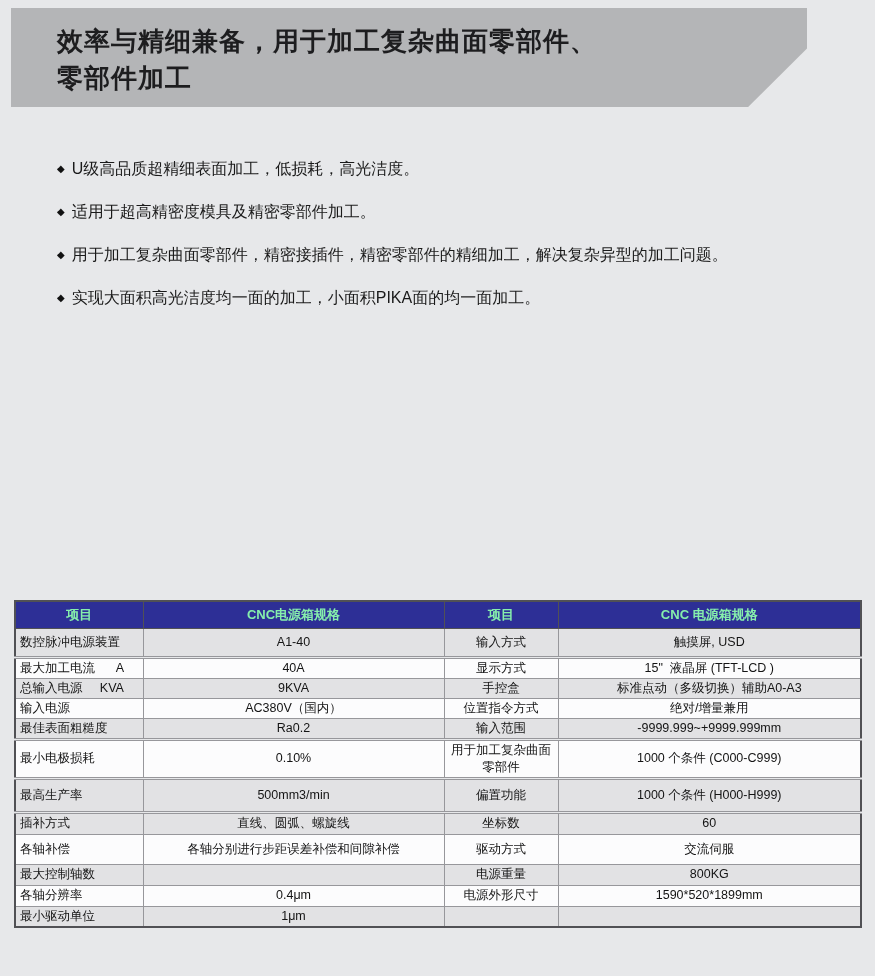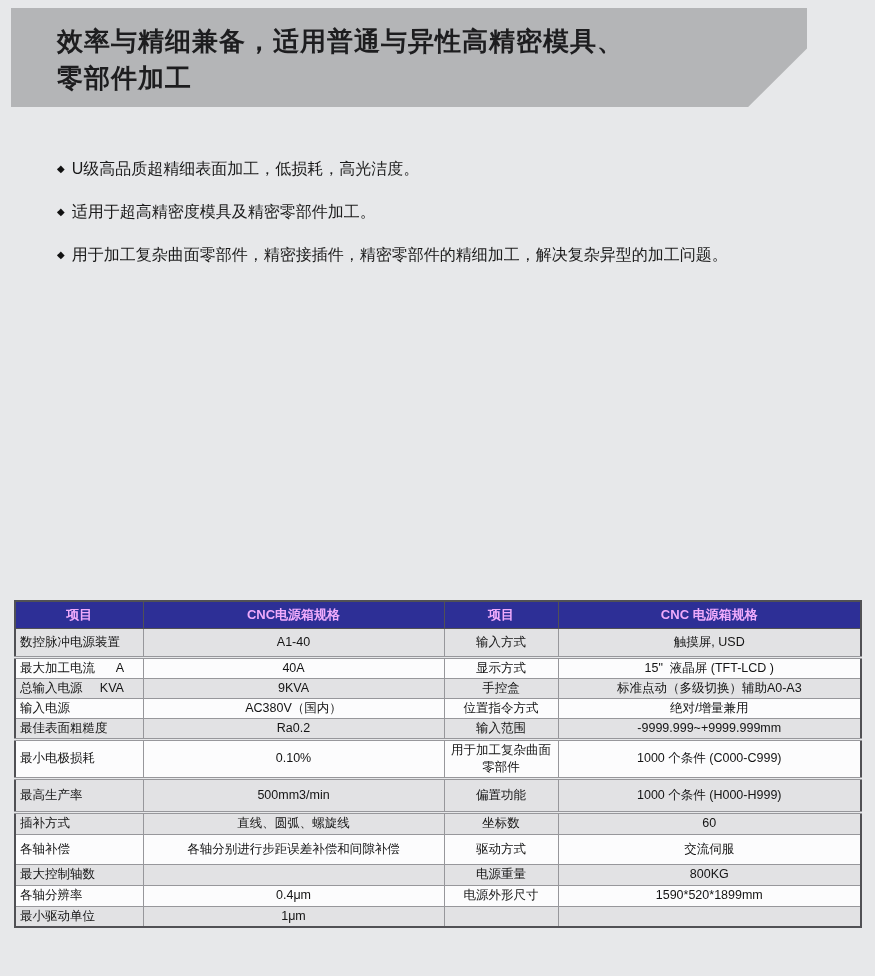--- a/index.html
+++ b/index.html
@@ -41,43 +41,44 @@
     font-size:12.5px;
   }
   table.spec td,table.spec th{
     border:1px solid #97979b;
     padding:1px 4px;
     overflow:hidden;
     white-space:pre-wrap;
     line-height:1.35;
   }
   table.spec th{
-    background:var(--accent,#2d2f96);color:#f0abfc;
+    background:var(--accent,#2d2f96);color:#86efac;
     font-weight:bold;font-size:13px;height:24px;
     border-color:#515155;
   }
   table.spec td{text-align:center;}
   table.spec td.item-l{text-align:left;}
   table.spec tr.odd td{background:#e2e2e4;}
   table.spec tr.even td{background:#fcfcfd;}
   table.spec tr.thick td{border-top:3px double #97979b;}
   table.spec td.al-left{text-align:left;}
 </style>
 </head>
 <body style="--accent: #2d2f96; --banner-bg: #b4b5b7; background: rgb(231, 232, 234);">
 
 <div class="banner">
-  <h1>效率与精细兼备，适用普通与异性高精密模具、
+  <h1>效率与精细兼备，用于加工复杂曲面零部件、
 零部件加工</h1>
 </div>
 
 <ul class="features">
     <li><span class="diamond">◆</span><span>U级高品质超精细表面加工，低损耗，高光洁度。</span></li>
     <li><span class="diamond">◆</span><span>适用于超高精密度模具及精密零部件加工。</span></li>
     <li><span class="diamond">◆</span><span>用于加工复杂曲面零部件，精密接插件，精密零部件的精细加工，解决复杂异型的加工问题。</span></li>
+    <li><span class="diamond">◆</span><span>实现大面积高光洁度均一面的加工，小面积PIKA面的均一面加工。</span></li>
   </ul>
 
 <table class="spec">
   <colgroup>
     <col style="width:128px">
       <col style="width:301px">
     <col style="width:114px">
       <col style="width:303px">
   </colgroup>
   <thead>

